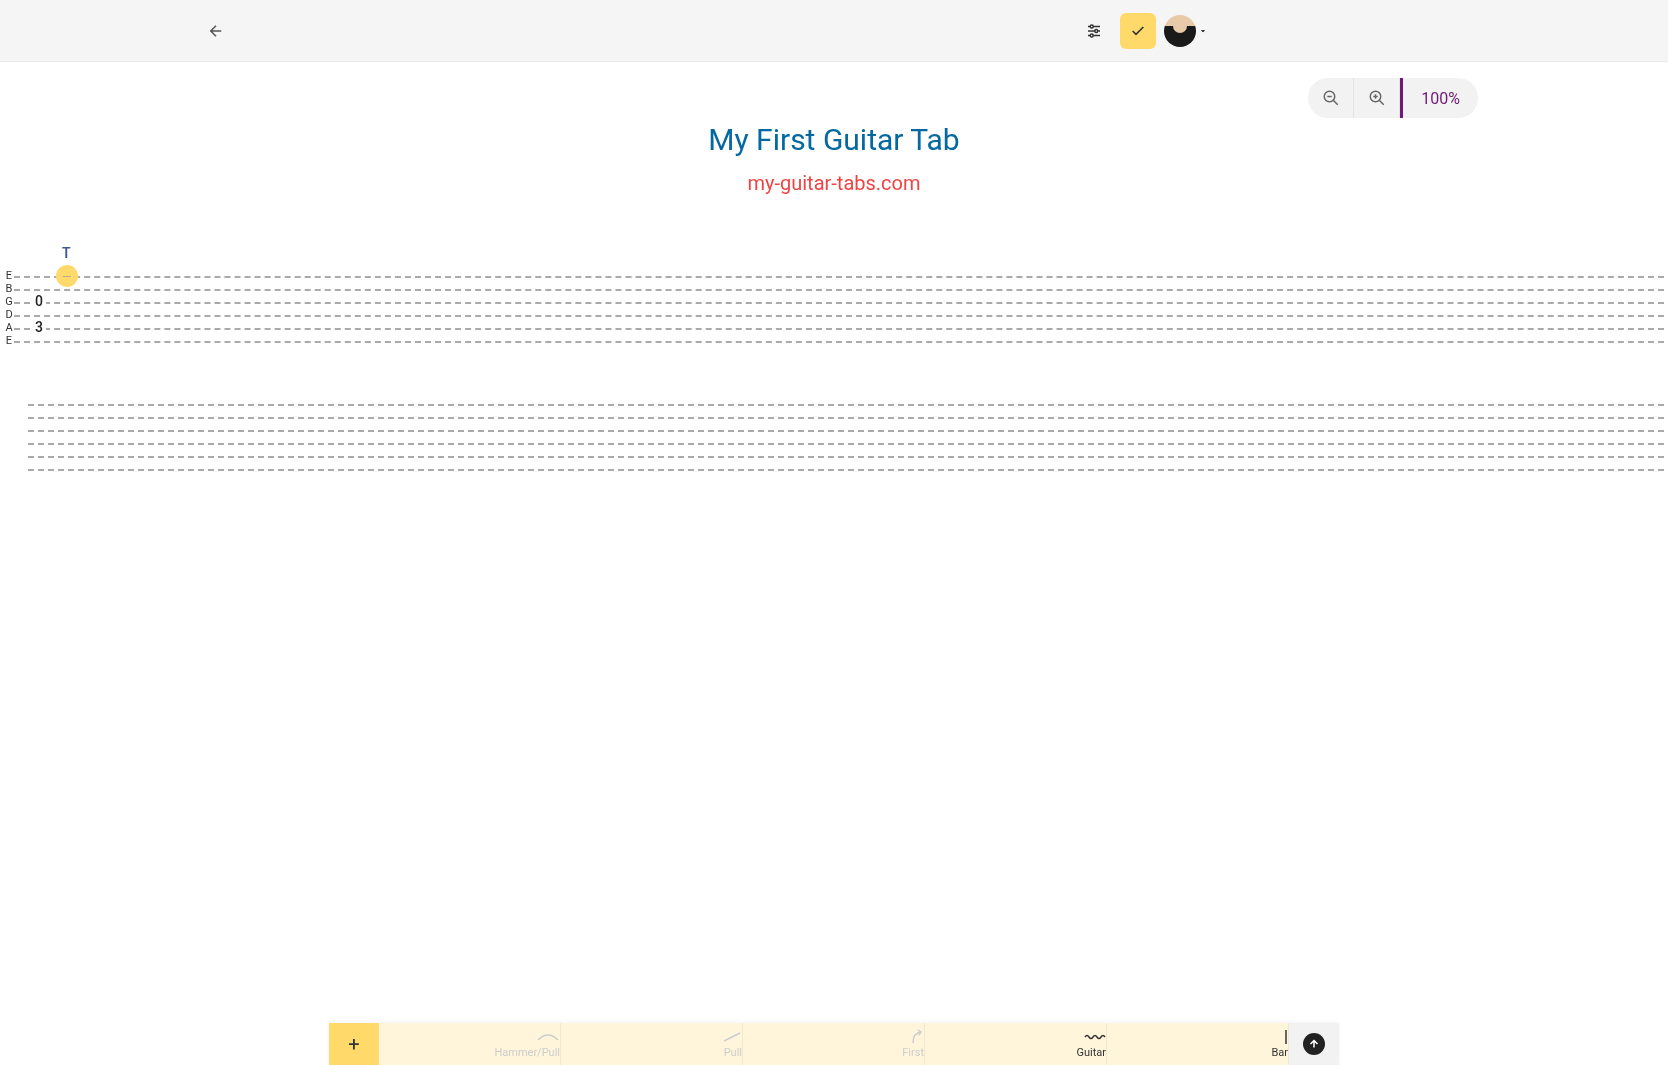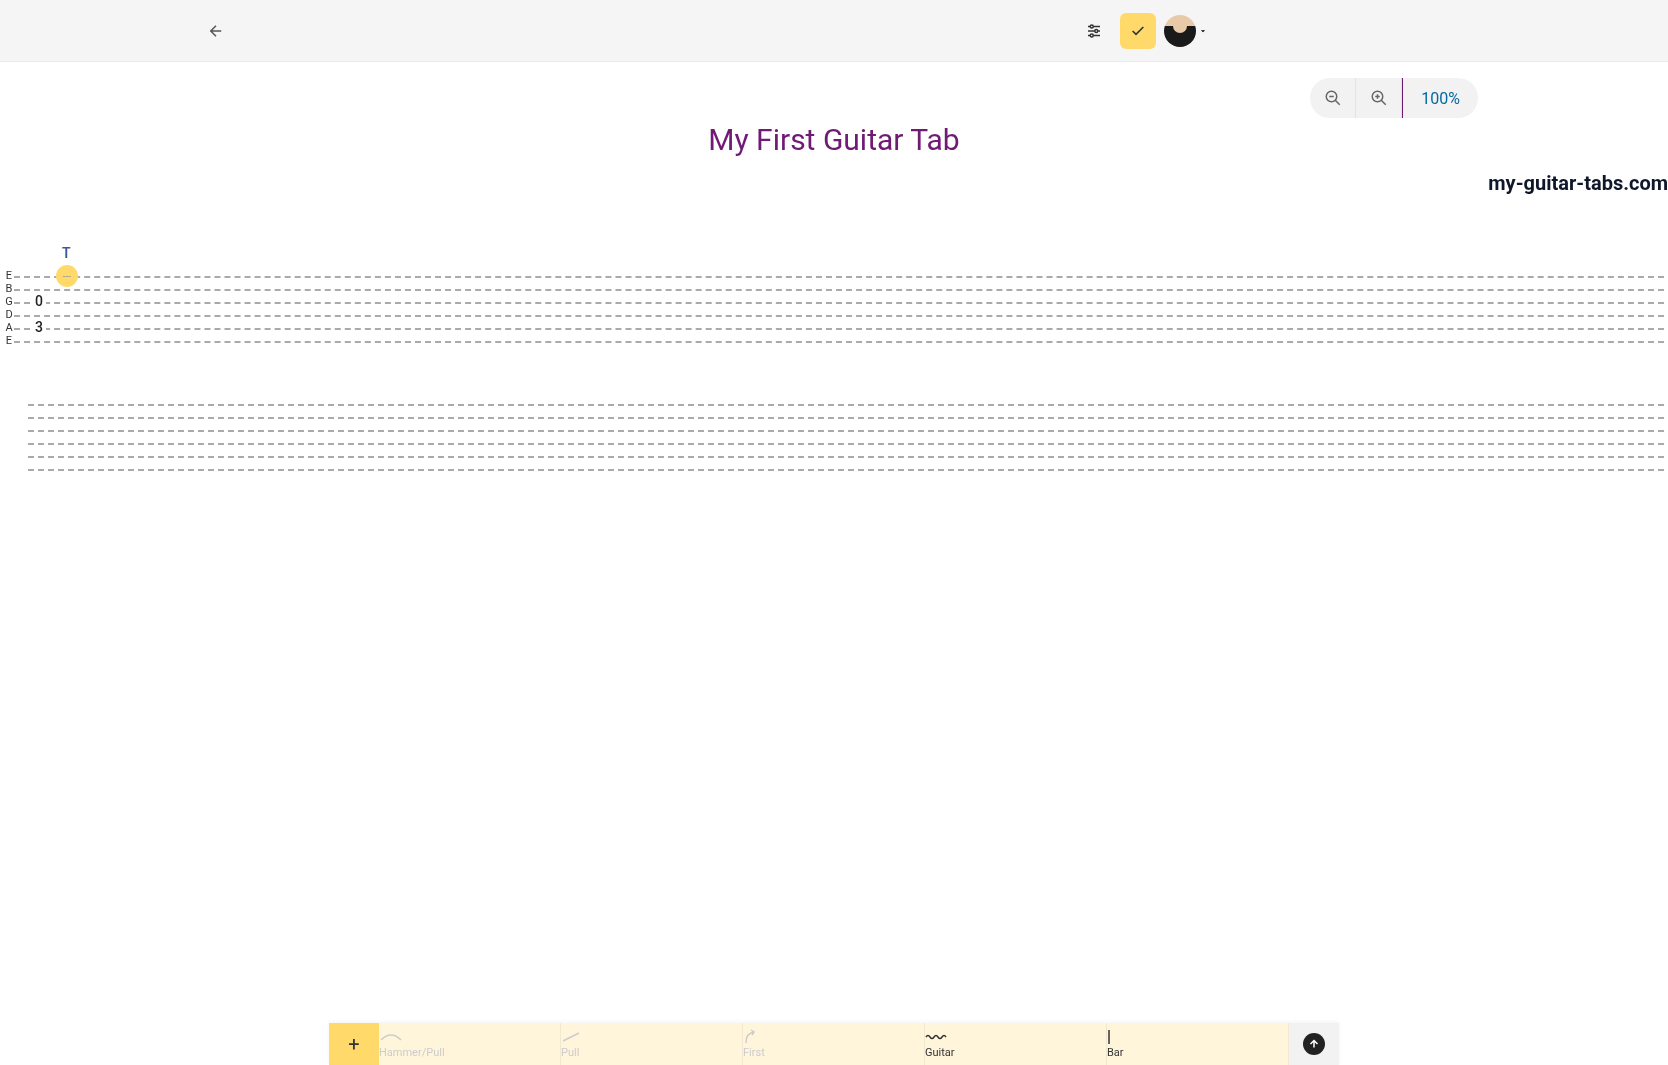--- a/index.html
+++ b/index.html
@@ -9,36 +9,36 @@
 .back-btn{width:32px;height:32px;display:flex;align-items:center;justify-content:center;cursor:pointer;color:#555}
 .header-right{display:flex;align-items:center;gap:8px;padding-right:440px}
 .settings-btn{width:36px;height:36px;display:flex;align-items:center;justify-content:center;cursor:pointer;color:#333}
 .check-btn{width:36px;height:36px;background:#ffda6b;border-radius:6px;display:flex;align-items:center;justify-content:center;cursor:pointer;color:#333}
 .avatar-wrap{display:flex;align-items:center;gap:2px;cursor:pointer}
 .avatar{width:32px;height:32px;border-radius:50%;background:linear-gradient(180deg,#e8c9a8 0%,#e8c9a8 35%,#1a1a1a 35%,#1a1a1a 100%);position:relative;overflow:hidden}
 .avatar::before{content:"";position:absolute;top:4px;left:50%;transform:translateX(-50%);width:14px;height:14px;background:#e8c9a8;border-radius:50%}
 .zoom-bar{position:absolute;top:78px;right:190px;display:flex;align-items:center;background:#f2f2f2;border-radius:20px;height:40px;overflow:hidden}
 .zoom-btn{width:46px;height:40px;display:flex;align-items:center;justify-content:center;cursor:pointer;color:#666;border-right:1px solid #e3e3e3}
 .zoom-btn:last-of-type{border-right:none}
-.zoom-val{padding:0 18px;color:#0369a1;font-size:16px;border-left:1px solid #701a75;height:40px;display:flex;align-items:center}
+.zoom-val{padding:0 18px;color:#701a75;font-size:16px;border-left:3px solid #701a75;height:40px;display:flex;align-items:center}
 .main{padding-top:60px}
-.title{text-align:center;font-size:30px;font-weight:400;color:#701a75;margin-bottom:14px}
-.subtitle{text-align:right;font-size:20px;font-weight:700;color:#0f172a;margin-bottom:50px}
+.title{text-align:center;font-size:30px;font-weight:400;color:#0369a1;margin-bottom:14px}
+.subtitle{text-align:center;font-size:20px;font-weight:400;color:#ef4444;margin-bottom:50px}
 .tab-area{padding:0 4px}
 .tab-marker{color:#3b5998;font-size:14px;font-weight:600;margin-left:58px;margin-bottom:8px}
 .tab-block{position:relative;margin-bottom:50px}
 .tab-line{height:13px;display:flex;align-items:center;position:relative}
 .string-label{font-size:11px;color:#333;width:10px;text-align:center;position:absolute;left:0}
 .string-dash{position:absolute;left:10px;right:0;top:50%;height:0;border-top:2px dashed #aaa}
 .cursor-dot{position:absolute;width:22px;height:22px;background:#ffda6b;border-radius:50%;left:52px;top:-4px;z-index:2;display:flex;align-items:center;justify-content:center;color:#999;font-size:10px}
 .fret-num{position:absolute;font-size:14px;color:#222;background:#fff;padding:0 3px;z-index:1;font-weight:500}
 .tab-block2 .string-dash{left:24px}
 .toolbar{position:absolute;bottom:0;left:50%;transform:translateX(-50%);display:flex;height:42px;box-shadow:0 -1px 4px rgba(0,0,0,0.05)}
 .tb-add{width:50px;background:#ffda6b;display:flex;align-items:center;justify-content:center;cursor:pointer;font-size:20px;color:#333}
-.tb-item{width:182px;display:flex;flex-direction:column;align-items:flex-start;justify-content:center;cursor:pointer;font-size:11px;border-right:1px solid rgba(0,0,0,0.05)}
+.tb-item{width:182px;display:flex;flex-direction:column;align-items:flex-end;justify-content:center;cursor:pointer;font-size:11px;border-right:1px solid rgba(0,0,0,0.05)}
 .tb-item.disabled{background:#fff5db;color:#ccc}
 .tb-item.enabled{background:#fff5db;color:#333}
 .tb-item .icon{height:14px;display:flex;align-items:center;margin-bottom:2px}
 .tb-up{width:50px;background:#f2f2f2;display:flex;align-items:center;justify-content:center;cursor:pointer}
 .tb-up-circle{width:22px;height:22px;background:#222;border-radius:50%;display:flex;align-items:center;justify-content:center;color:#fff}
 svg{display:block}
 </style>
 </head>
 <body>
 

